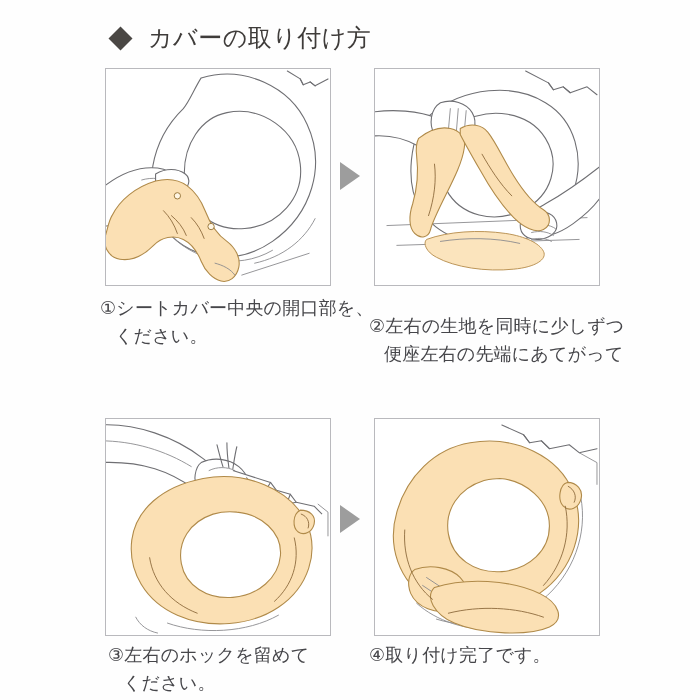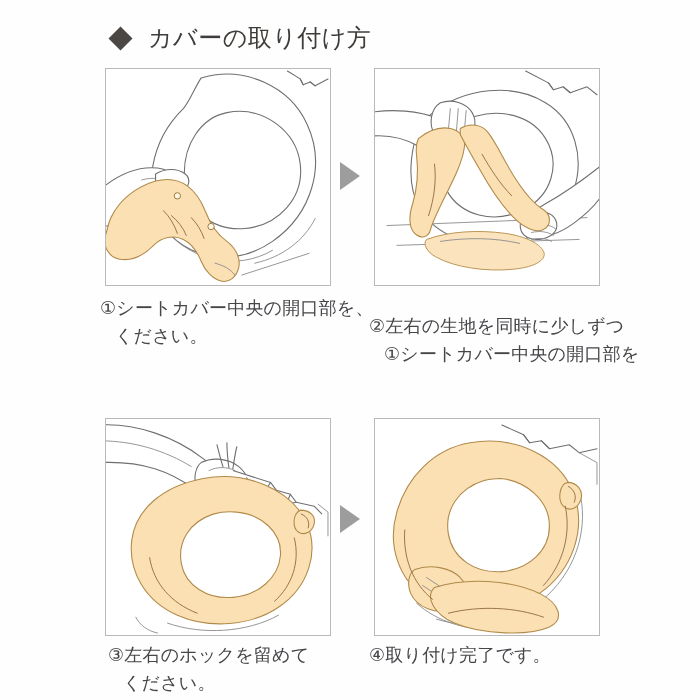--- a/index.html
+++ b/index.html
@@ -298,21 +298,21 @@
   <div class="arrow" id="arrow-1"></div>
   <div class="arrow" id="arrow-2"></div>
 
   <div class="caption" id="caption-1">
     <span class="line">①シートカバー中央の開口部を、</span>
     <span class="line indent">ください。</span>
   </div>
 
   <div class="caption" id="caption-2">
     <span class="line">②左右の生地を同時に少しずつ</span>
-    <span class="line indent">①シートカバー中央の開口部を</span>
+    <span class="line indent">便座左右の先端にあてがって</span>
   </div>
 
   <div class="caption" id="caption-3">
     <span class="line">③左右のホックを留めて</span>
     <span class="line indent">ください。</span>
   </div>
 
   <div class="caption" id="caption-4">
     <span class="line">④取り付け完了です。</span>
   </div>

